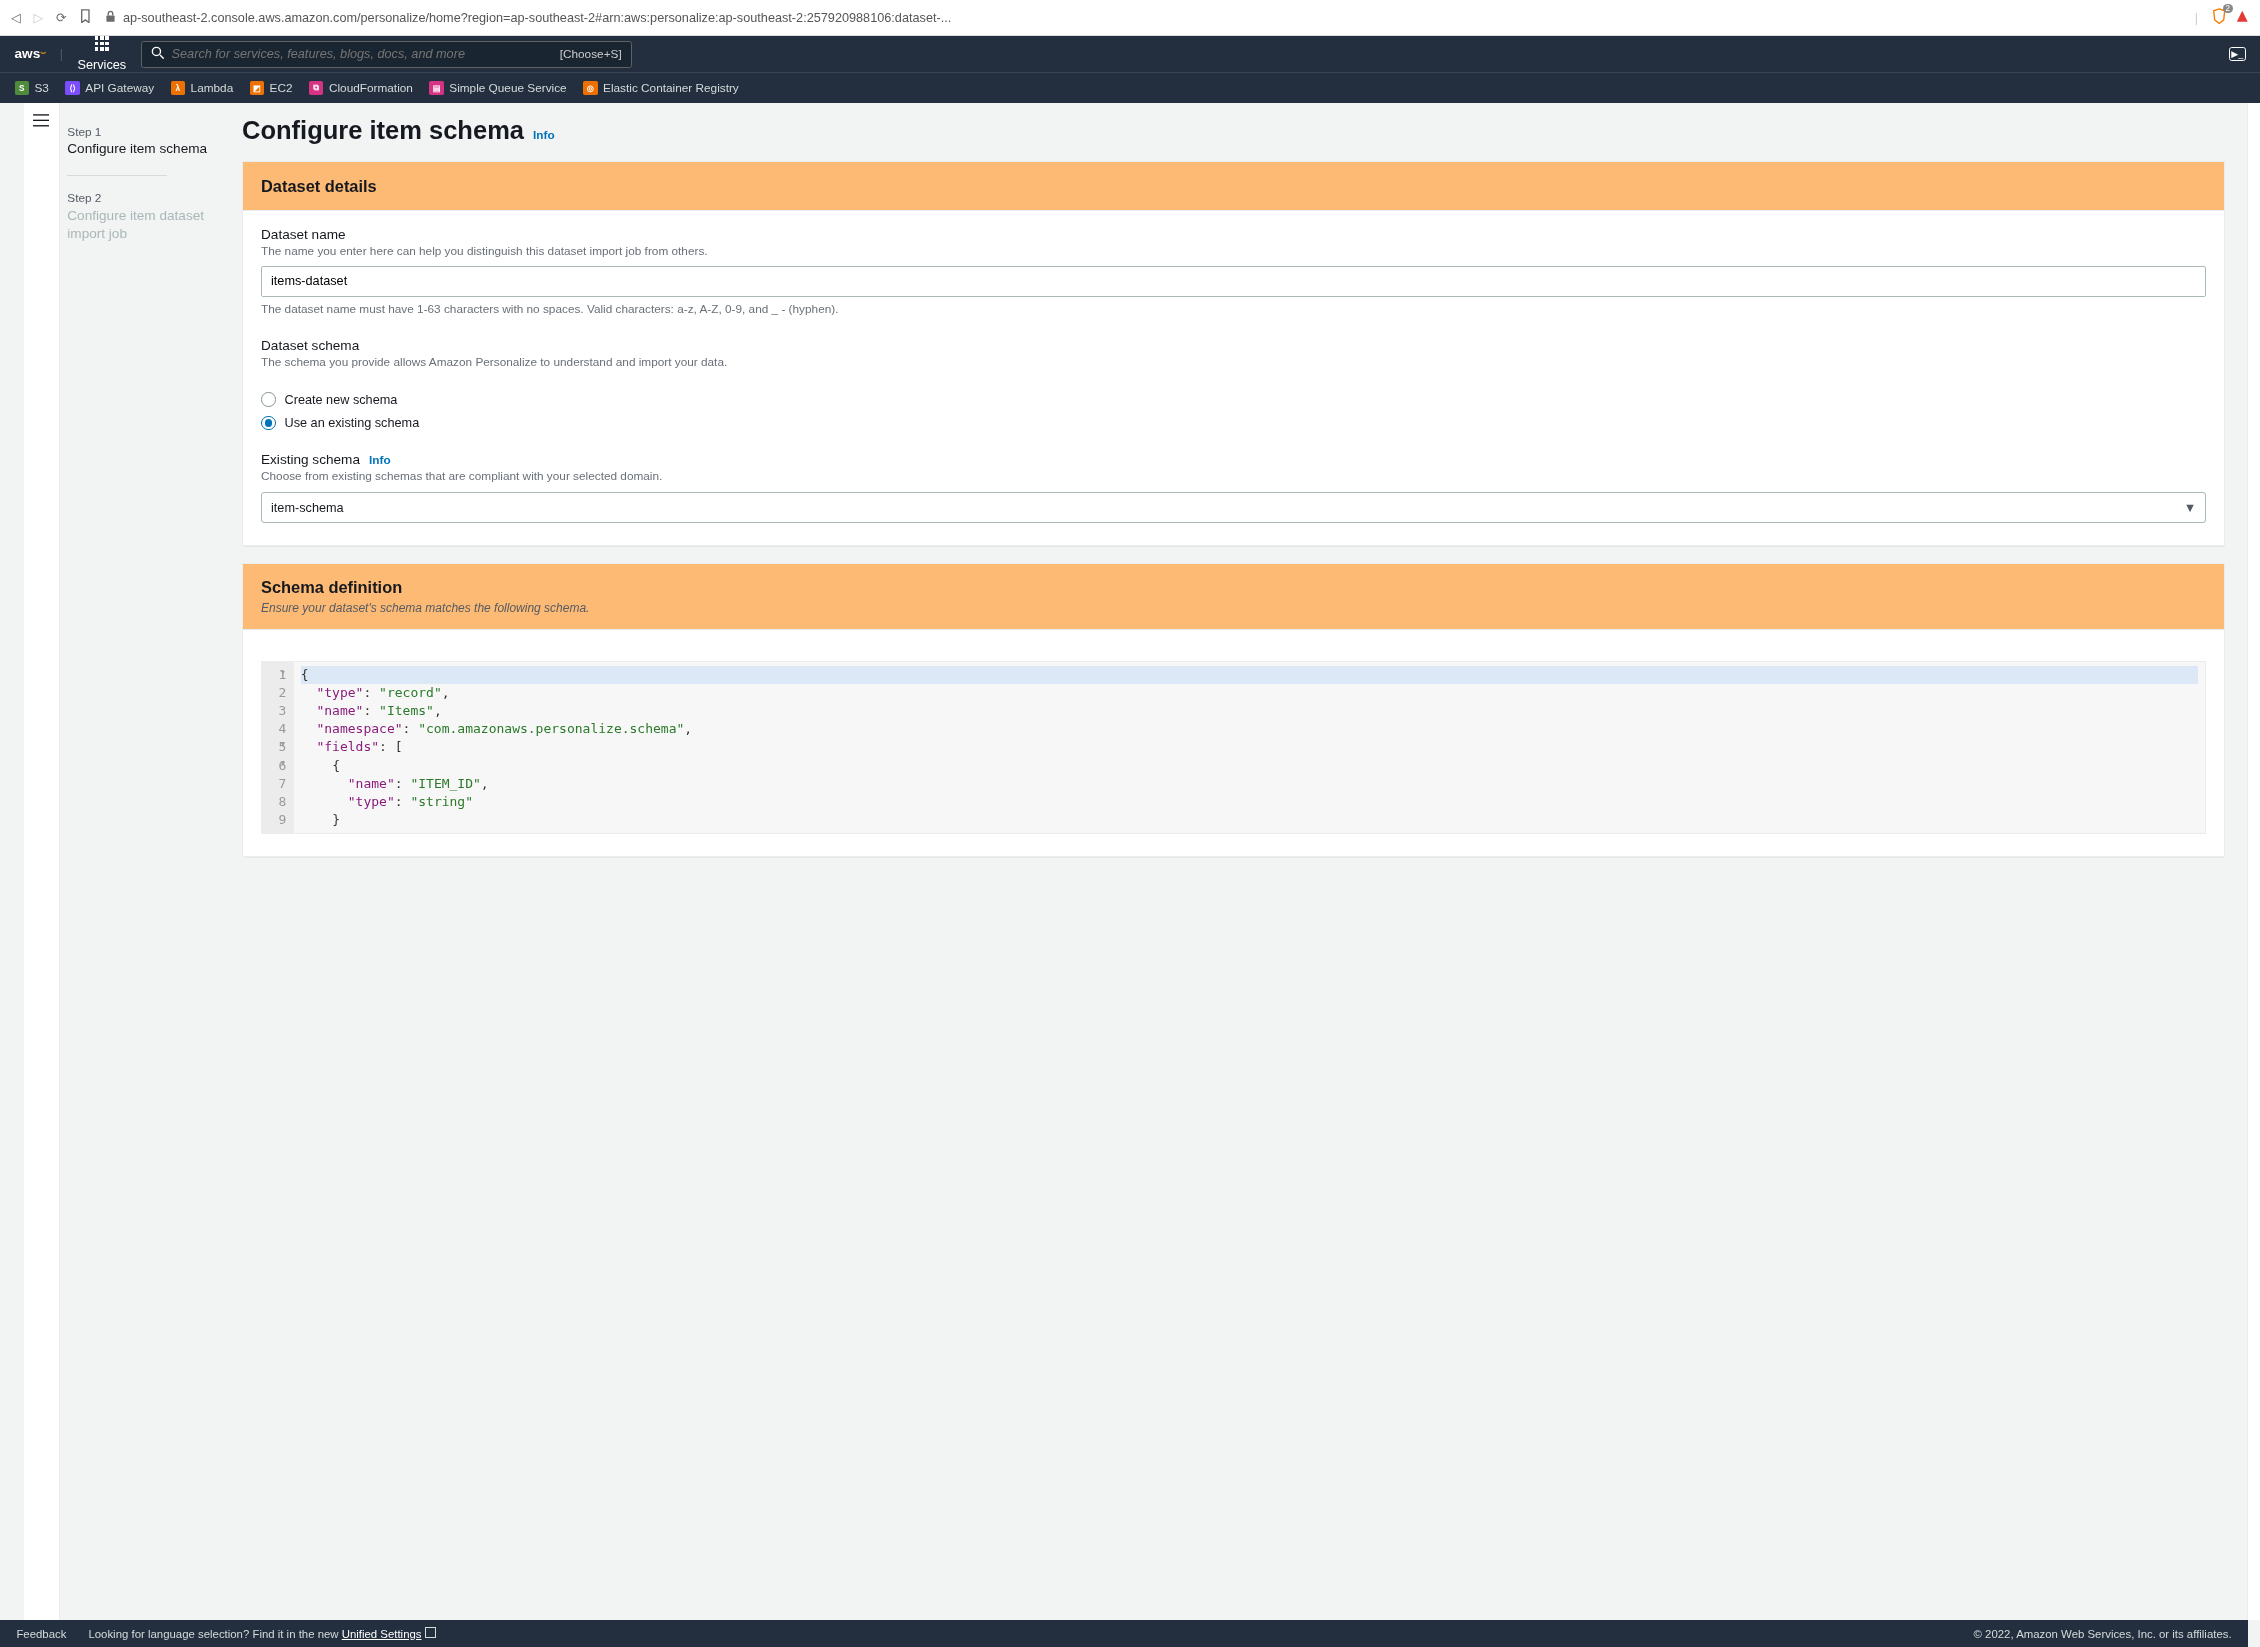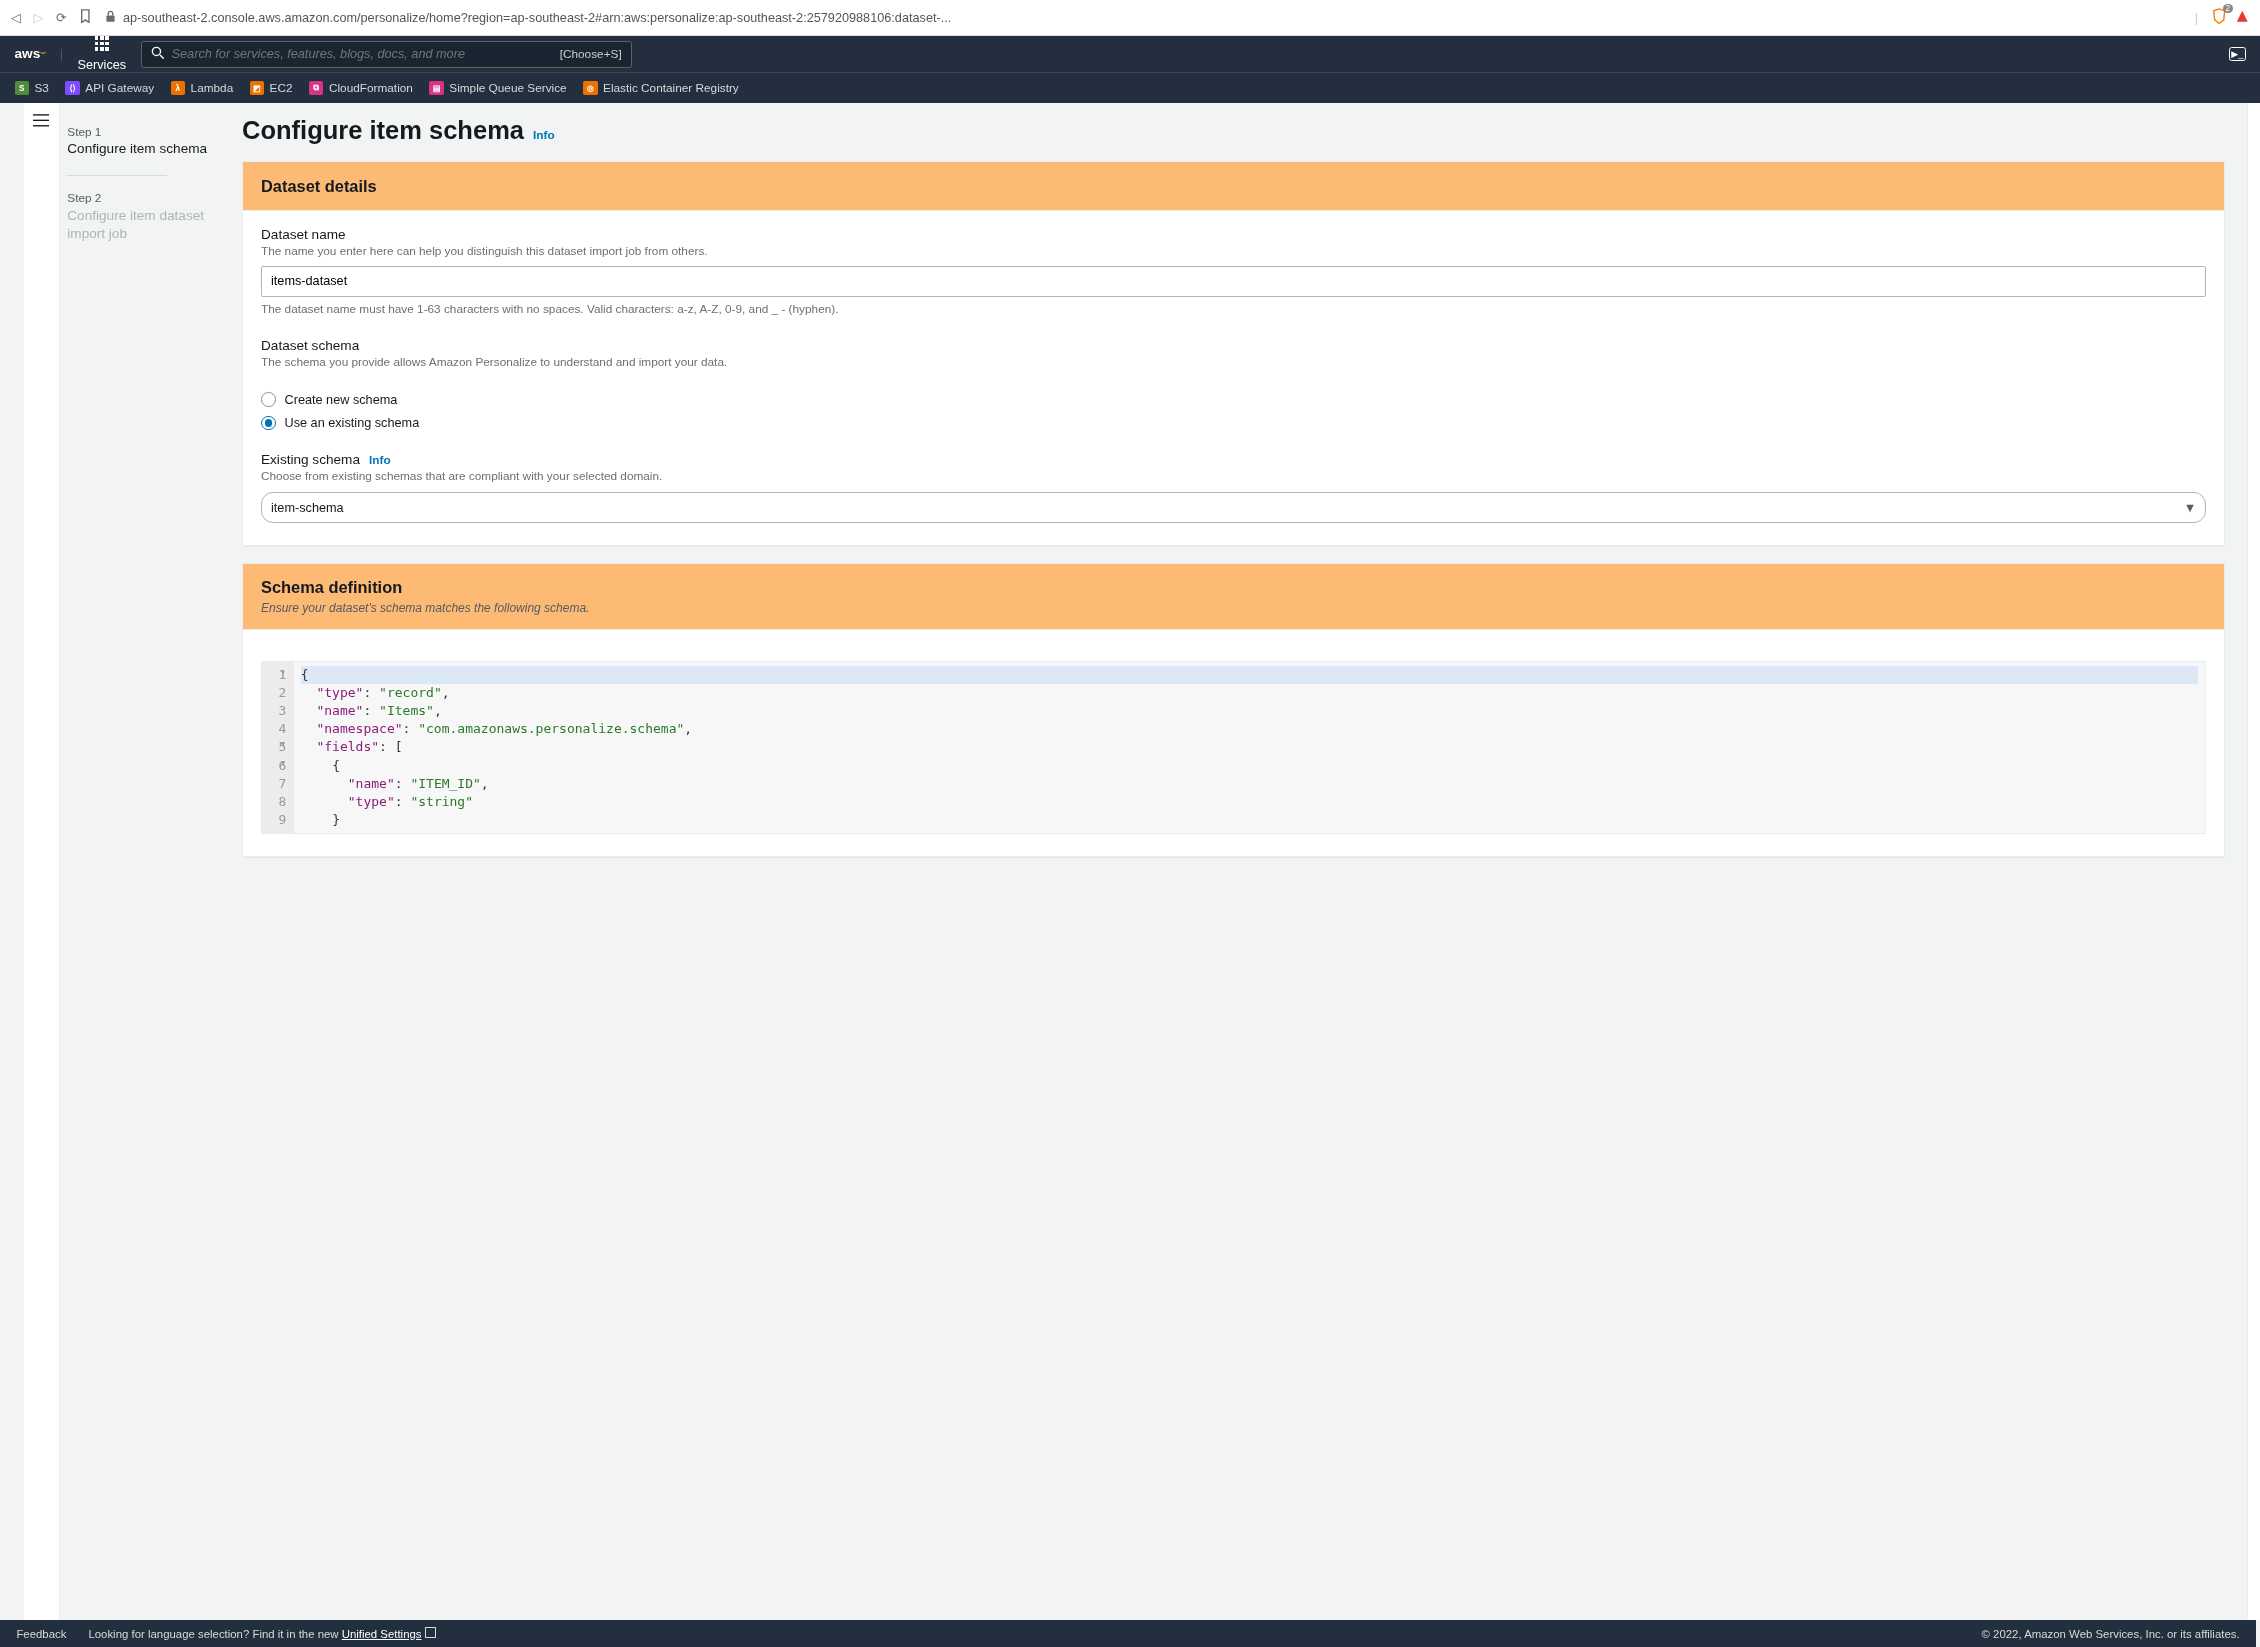--- a/index.html
+++ b/index.html
@@ -57,36 +57,36 @@
 .field-label { font-size:13.6px; font-weight:400; color:#16191f; }
 .field-desc { color:#687078; font-size:11.8px; margin-top:1.8px; }
 .text-input { width:100%; height:31px; border:0.9px solid #aab7b8; border-radius:1.8px; padding:0 9px; font-size:12.7px; margin-top:7.3px; }
 .constraint { color:#687078; font-size:11.8px; margin-top:5.5px; }
 
 .radio-row { display:flex; align-items:center; gap:9px; margin-top:9px; cursor:pointer; }
 .radio { width:14.5px; height:14.5px; border:0.9px solid #879196; border-radius:50%; display:flex; align-items:center; justify-content:center; }
 .radio.checked { border-color:#0073bb; border-width:1.4px; }
 .radio.checked .dot { width:7.3px; height:7.3px; background:#0073bb; border-radius:50%; }
 
-.select-box { width:100%; height:31px; border:0.9px solid #aab7b8; border-radius:12px; padding:0 9px; font-size:12.7px; margin-top:9px; display:flex; align-items:center; justify-content:space-between; cursor:pointer; background:#fff; }
+.select-box { width:100%; height:31px; border:0.9px solid #aab7b8; border-radius:3px; padding:0 9px; font-size:12.7px; margin-top:9px; display:flex; align-items:center; justify-content:space-between; cursor:pointer; background:#fff; }
 .select-box .caret { color:#545b64; }
 
 
 .code-editor { background:#f7f7f7; border:0.9px solid #eaeded; font-family: Menlo, Monaco, Consolas, monospace; font-size:13px; margin-top:14.5px; display:flex; }
 .gutter { background:#ececec; color:#9a9a9a; text-align:right; padding:3.6px 7.3px 3.6px 16.4px; user-select:none; line-height:1.4; }
 .gutter .ln { position:relative; }
 .gutter .fold { position:absolute; left:1.8px; color:#9a9a9a; font-size:9px; }
 .code { padding:3.6px 7.3px; line-height:1.4; flex:1; }
 .code .line1 { background:#dce8f6; }
 .tok-key { color:#8a1c7c; }
 .tok-str { color:#2a7a2a; }
 .tok-punc { color:#333; }
 
 
-.footer { position:fixed; bottom:0; left:0; right:4px; height:27px; background:#232f3e; color:#d5dbdb; display:flex; align-items:center; padding:0 16.4px; font-size:11.4px; gap:22px; }
+.footer { position:fixed; bottom:0; left:0; right:12px; height:27px; background:#232f3e; color:#d5dbdb; display:flex; align-items:center; padding:0 16.4px; font-size:11.4px; gap:22px; }
 .footer a { color:#fff; text-decoration:underline; }
 .footer .copyright { position:absolute; right:16.4px; color:#d5dbdb; }
 .ext-link-icon { border:0.9px solid #d5dbdb; width:11px; height:11px; display:inline-block; margin-left:3.6px; position:relative; }
 
 
 .right-peek { width:12.7px; background:#fff; border-left:0.9px solid #eaeded; overflow:hidden; color:#16191f; font-size:11.8px; line-height:1.6; padding-top:18px; }
 
 .spacer-24 { height:22px; }
 .spacer-16 { height:14.5px; }
 </style>

